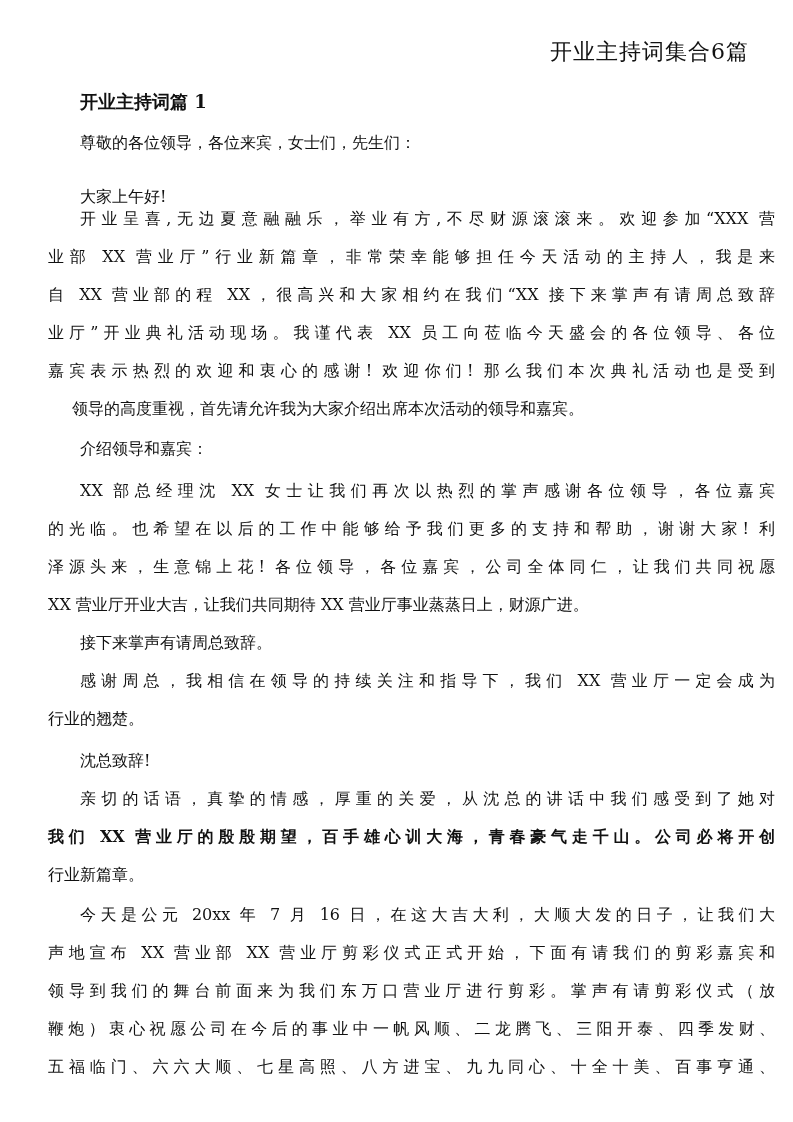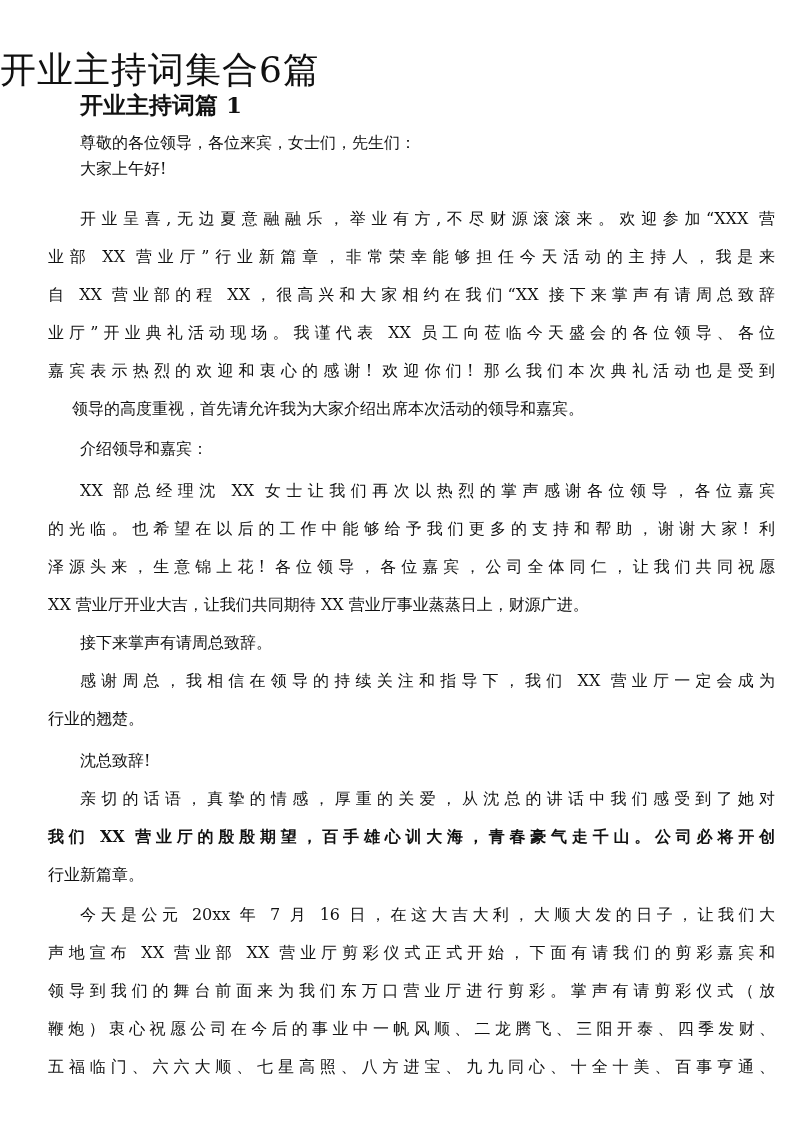--- a/index.html
+++ b/index.html
@@ -1,34 +1,34 @@
 <!DOCTYPE html>
 <html><head>
 <meta charset="utf-8">
 <style>
   html, body { margin: 0; padding: 0; background: #ffffff; }
   body { width: 793px; height: 1122px; overflow: hidden; position: relative;
          font-family: "DejaVu Serif", "Liberation Serif", serif; color: #111; }
-  .title { position: absolute; top: 22px; left: 0; width: 749px; text-align: left;
-           font-size: 36px; letter-spacing: 1px; font-weight: normal; }
-  .heading { position: absolute; top: 90px; left: 80px; font-size: 23px; font-weight: bold; }
+  .title { position: absolute; top: 22px; left: 0; width: 749px; text-align: right;
+           font-size: 22px; letter-spacing: 1px; font-weight: normal; }
+  .heading { position: absolute; top: 90px; left: 80px; font-size: 18px; font-weight: bold; }
   .line { position: absolute; left: 48px; width: 727px; font-size: 16px; white-space: nowrap;
           text-align: justify; text-align-last: justify; height: 26px; line-height: 26px; }
   .line.indent { left: 80px; width: 695px; }
   .line.last { text-align-last: left; }
 </style>
 </head>
 <body>
 
 <div>
   <h1 class="title">开业主持词集合6篇</h1>
   <div class="heading">开业主持词篇 1</div>
   <div id="body-lines">
       <div class="line indent last" style="top: 130px;">尊敬的各位领导，各位来宾，女士们，先生们：</div>
-      <div class="line indent last" style="top: 156px;">大家上午好!</div>
+      <div class="line indent last" style="top: 184px;">大家上午好!</div>
       <div class="line indent" style="top: 206px;">开业呈喜,无边夏意融融乐，举业有方,不尽财源滚滚来。欢迎参加“XXX 营</div>
       <div class="line" style="top: 244px;">业部 XX 营业厅”行业新篇章，非常荣幸能够担任今天活动的主持人，我是来</div>
       <div class="line" style="top: 282px;">自 XX 营业部的程 XX，很高兴和大家相约在我们“XX 接下来掌声有请周总致辞</div>
       <div class="line" style="top: 320px;">业厅”开业典礼活动现场。我谨代表 XX 员工向莅临今天盛会的各位领导、各位</div>
       <div class="line" style="top: 358px;">嘉宾表示热烈的欢迎和衷心的感谢! 欢迎你们! 那么我们本次典礼活动也是受到</div>
       <div class="line last" style="top: 396px; margin-left: 24px;">领导的高度重视，首先请允许我为大家介绍出席本次活动的领导和嘉宾。</div>
       <div class="line indent last" style="top: 436px;">介绍领导和嘉宾：</div>
       <div class="line indent" style="top: 478px;">XX 部总经理沈 XX 女士让我们再次以热烈的掌声感谢各位领导，各位嘉宾</div>
       <div class="line" style="top: 516px;">的光临。也希望在以后的工作中能够给予我们更多的支持和帮助，谢谢大家! 利</div>
       <div class="line" style="top: 554px;">泽源头来，生意锦上花! 各位领导，各位嘉宾，公司全体同仁，让我们共同祝愿</div>

